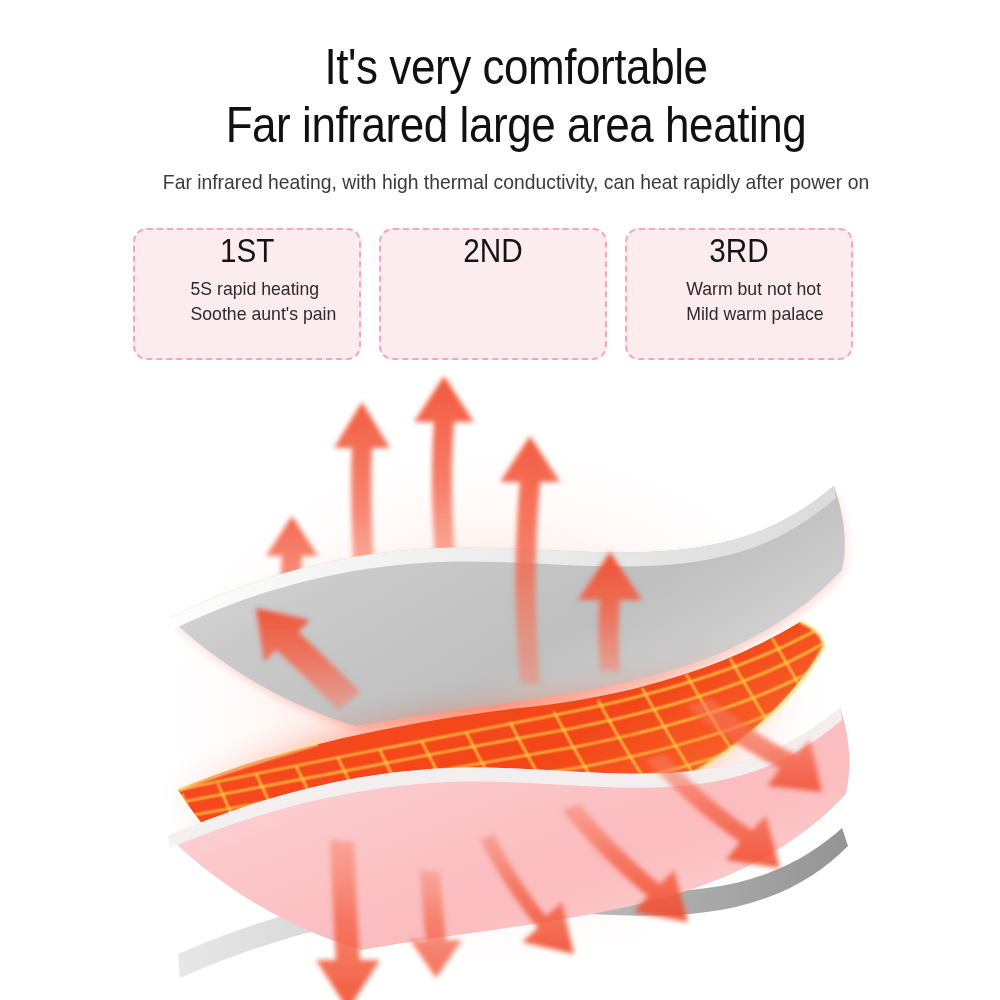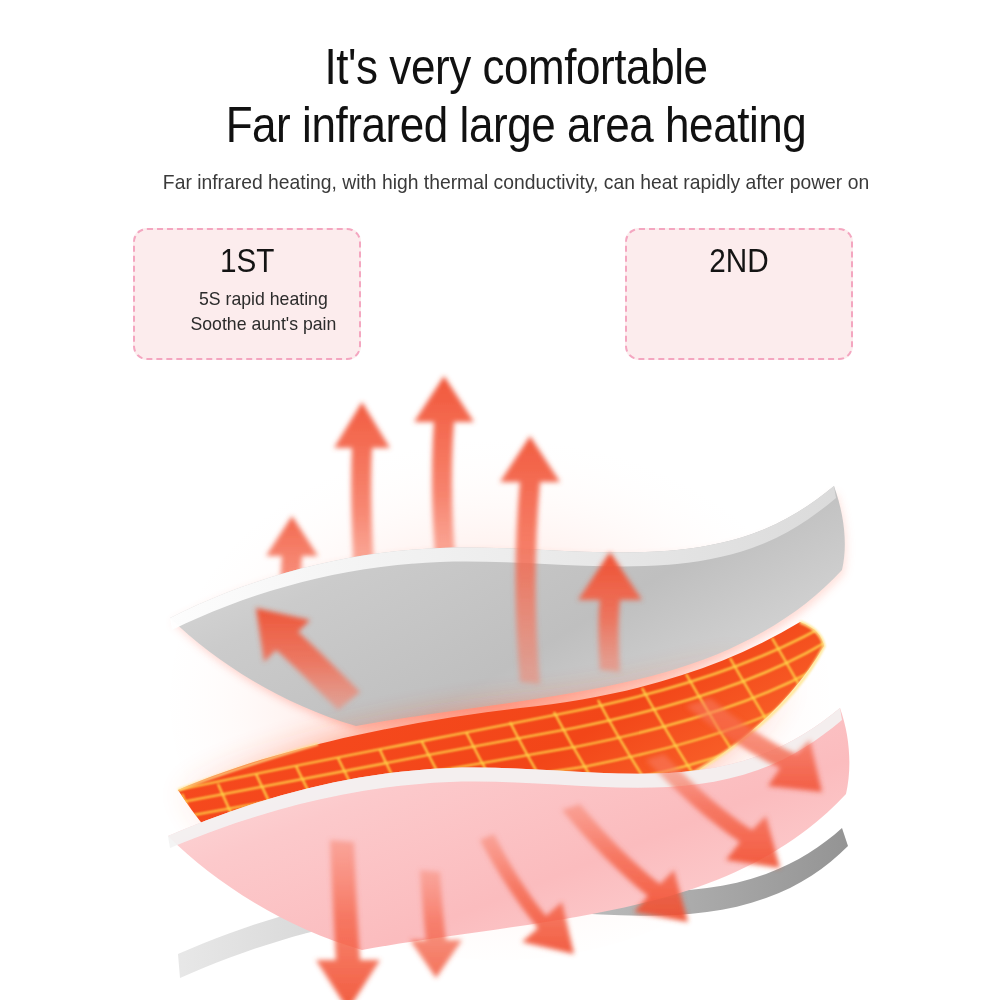--- a/index.html
+++ b/index.html
@@ -65,32 +65,30 @@
     width: 228px;
     height: 132px;
     box-sizing: border-box;
     background: #fceced;
     border: 2px dashed #f4a6c0;
     border-radius: 14px;
     display: flex;
     flex-direction: column;
     align-items: center;
     justify-content: flex-start;
-    padding-top: 10px;
   }
   .feature-rank {
     font-size: 33px;
     line-height: 42px;
     font-weight: 400;
     color: #141414;
     transform: scaleX(0.9);
   }
   .feature-lines {
     margin-top: 4px;
-    text-align: center;
     margin-left: 32px;
   }
   .feature-line {
     font-size: 19px;
     line-height: 25px;
     color: #2b2b2b;
     transform: scaleX(0.93);
   }
 
   
@@ -123,20 +121,27 @@
     <div class="feature-lines">
       <div class="feature-line">5S rapid heating</div>
       <div class="feature-line">Soothe aunt's pain</div>
     </div>
   </div>
 
   <div class="feature-box">
     <div class="feature-rank">2ND</div>
   </div>
 
+  <div class="feature-box">
+    <div class="feature-rank">3RD</div>
+    <div class="feature-lines">
+      <div class="feature-line">Warm but not hot</div>
+      <div class="feature-line">Mild warm palace</div>
+    </div>
+  </div>
 
 </div>
 
 <div class="illustration">
   <svg viewBox="0 0 800 630" xmlns="http://www.w3.org/2000/svg">
     <defs>
 
       <radialGradient id="ambientGlow" cx="50%" cy="52%" r="54%">
         <stop offset="0%" stop-color="#ff5a3c" stop-opacity="0.30"></stop>
         <stop offset="45%" stop-color="#ff6a4a" stop-opacity="0.14"></stop>

